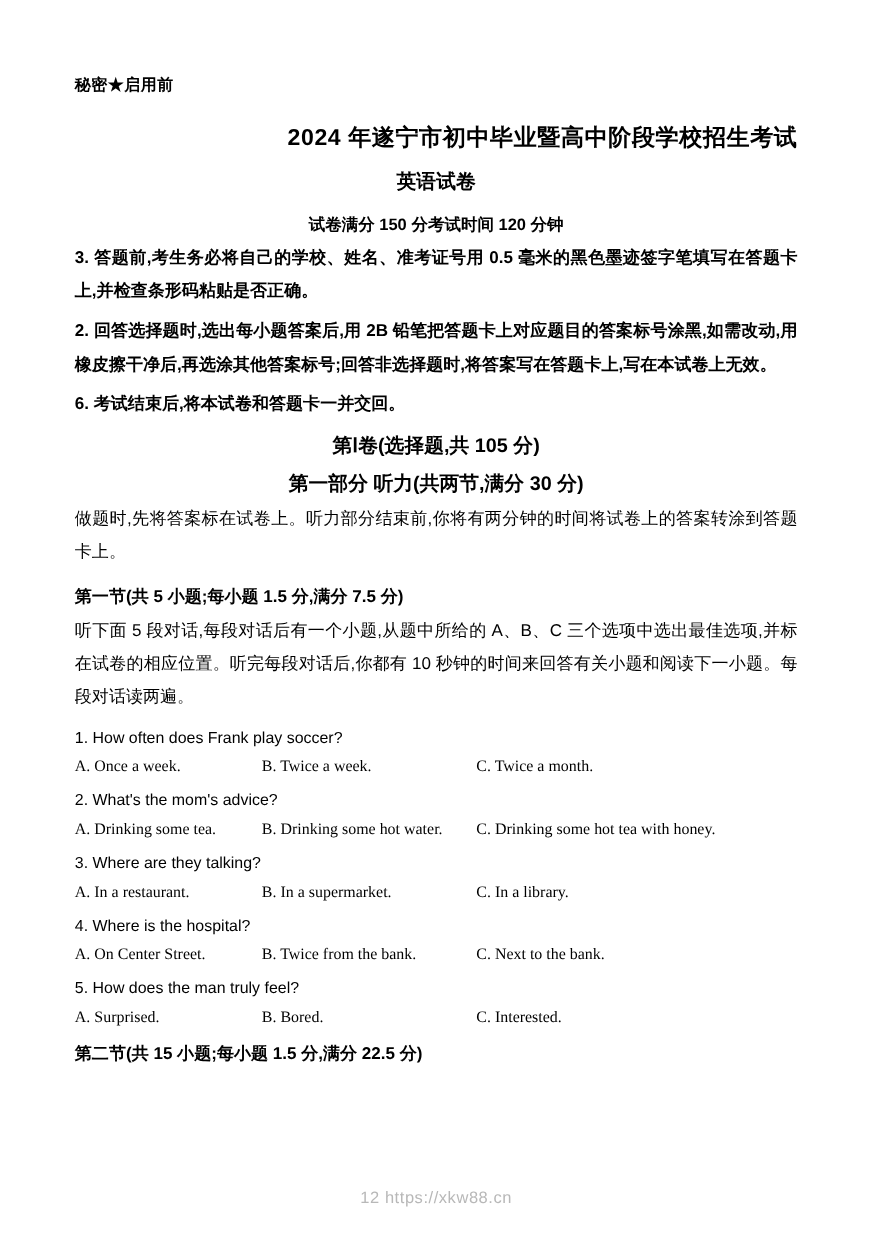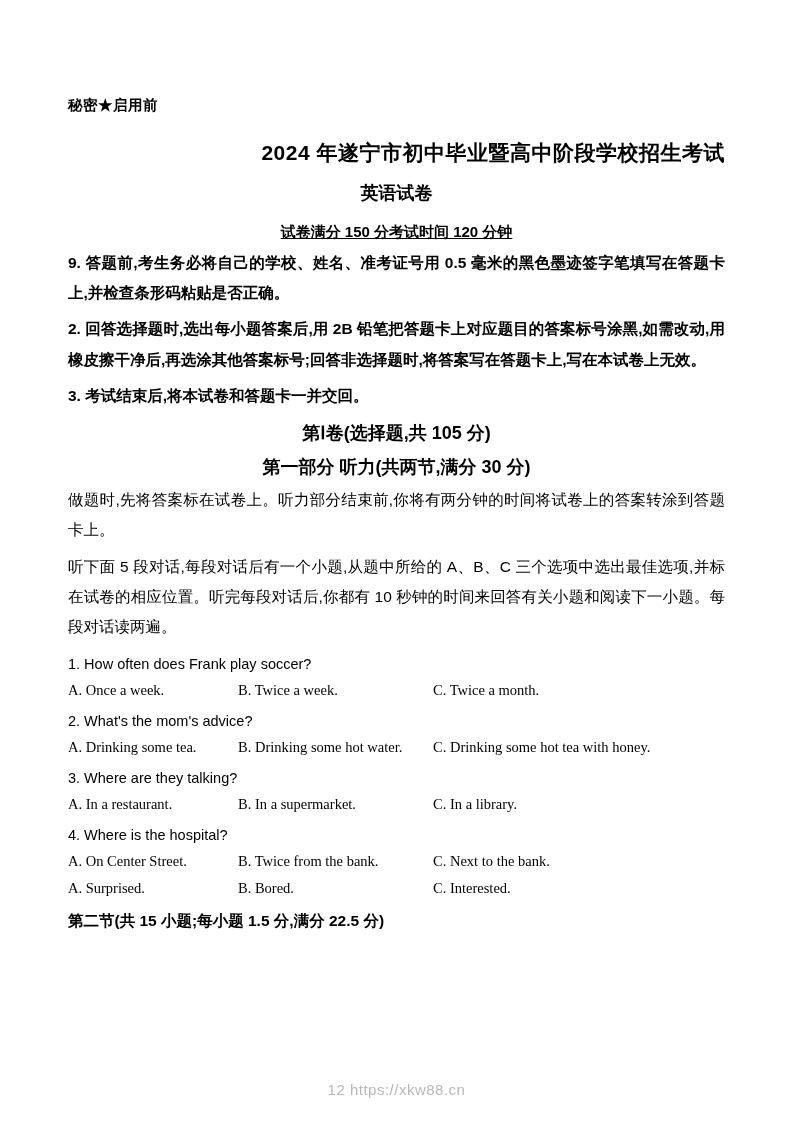--- a/index.html
+++ b/index.html
@@ -14,21 +14,21 @@
     font-family: "Liberation Serif", serif;
     color: #000000;
     overflow: hidden;
   }
   .page {
     position: absolute;
     left: 0; top: 0;
     width: 793px;
     height: 1122px;
     box-sizing: border-box;
-    padding: 88px 68px 40px 68px;
+    padding: 60px 68px 40px 68px;
   }
   .secret {
     font-family: "Liberation Sans", sans-serif;
     font-weight: bold;
     font-size: 14.5px;
     letter-spacing: 0.5px;
     margin: 8px 0 0 0;
   }
   .doc-title {
     text-align: right;
@@ -44,21 +44,20 @@
     font-weight: bold;
     font-size: 18px;
     margin: 14px 0 0 0;
   }
   .doc-meta {
     text-align: center;
     font-family: "Liberation Sans", sans-serif;
     font-weight: bold;
     font-size: 15px;
     margin: 18px 0 0 0;
-    text-decoration: underline;
   }
   .notice-head {
     font-family: "Liberation Sans", sans-serif;
     font-weight: bold;
     font-size: 15.5px;
     margin: 18px 0 0 0;
   }
   .notice-item {
     font-family: "Liberation Sans", sans-serif;
     font-weight: bold;
@@ -119,28 +118,29 @@
 <body>
 
 <div class="page">
 
   <div class="secret">秘密★启用前</div>
 
   <h1 class="doc-title">2024 年遂宁市初中毕业暨高中阶段学校招生考试</h1>
   <h2 class="doc-subtitle">英语试卷</h2>
   <div class="doc-meta">试卷满分 150 分考试时间 120 分钟</div>
 
-  <div class="notice-item">9. 答题前,考生务必将自己的学校、姓名、准考证号用 0.5 毫米的黑色墨迹签字笔填写在答题卡上,并检查条形码粘贴是否正确。</div>
+  <div class="notice-item">3. 答题前,考生务必将自己的学校、姓名、准考证号用 0.5 毫米的黑色墨迹签字笔填写在答题卡上,并检查条形码粘贴是否正确。</div>
   <div class="notice-item">2. 回答选择题时,选出每小题答案后,用 2B 铅笔把答题卡上对应题目的答案标号涂黑,如需改动,用橡皮擦干净后,再选涂其他答案标号;回答非选择题时,将答案写在答题卡上,写在本试卷上无效。</div>
-  <div class="notice-item">3. 考试结束后,将本试卷和答题卡一并交回。</div>
+  <div class="notice-item">6. 考试结束后,将本试卷和答题卡一并交回。</div>
 
   <div class="center-bold">第Ⅰ卷(选择题,共 105 分)</div>
   <div class="center-bold">第一部分  听力(共两节,满分 30 分)</div>
   <div class="para-bold">做题时,先将答案标在试卷上。听力部分结束前,你将有两分钟的时间将试卷上的答案转涂到答题卡上。</div>
 
+  <div class="section-head">第一节(共 5 小题;每小题 1.5 分,满分 7.5 分)</div>
   <div class="para-bold">听下面 5 段对话,每段对话后有一个小题,从题中所给的 A、B、C 三个选项中选出最佳选项,并标在试卷的相应位置。听完每段对话后,你都有 10 秒钟的时间来回答有关小题和阅读下一小题。每段对话读两遍。</div>
 
   <div class="q-stem">1. How often does Frank play soccer?</div>
   <div class="q-options">
     <span class="opt opt-a">A. Once a week.</span>
     <span class="opt opt-b">B. Twice a week.</span>
     <span class="opt opt-c">C. Twice a month.</span>
   </div>
 
   <div class="q-stem">2. What's the mom's advice?</div>
@@ -157,20 +157,21 @@
     <span class="opt opt-c">C. In a library.</span>
   </div>
 
   <div class="q-stem">4. Where is the hospital?</div>
   <div class="q-options">
     <span class="opt opt-a">A. On Center Street.</span>
     <span class="opt opt-b">B. Twice from the bank.</span>
     <span class="opt opt-c">C. Next to the bank.</span>
   </div>
 
+  <div class="q-stem">5. How does the man truly feel?</div>
   <div class="q-options">
     <span class="opt opt-a">A. Surprised.</span>
     <span class="opt opt-b">B. Bored.</span>
     <span class="opt opt-c">C. Interested.</span>
   </div>
 
   <div class="section-head">第二节(共 15 小题;每小题 1.5 分,满分 22.5 分)</div>
 
 </div>
 

